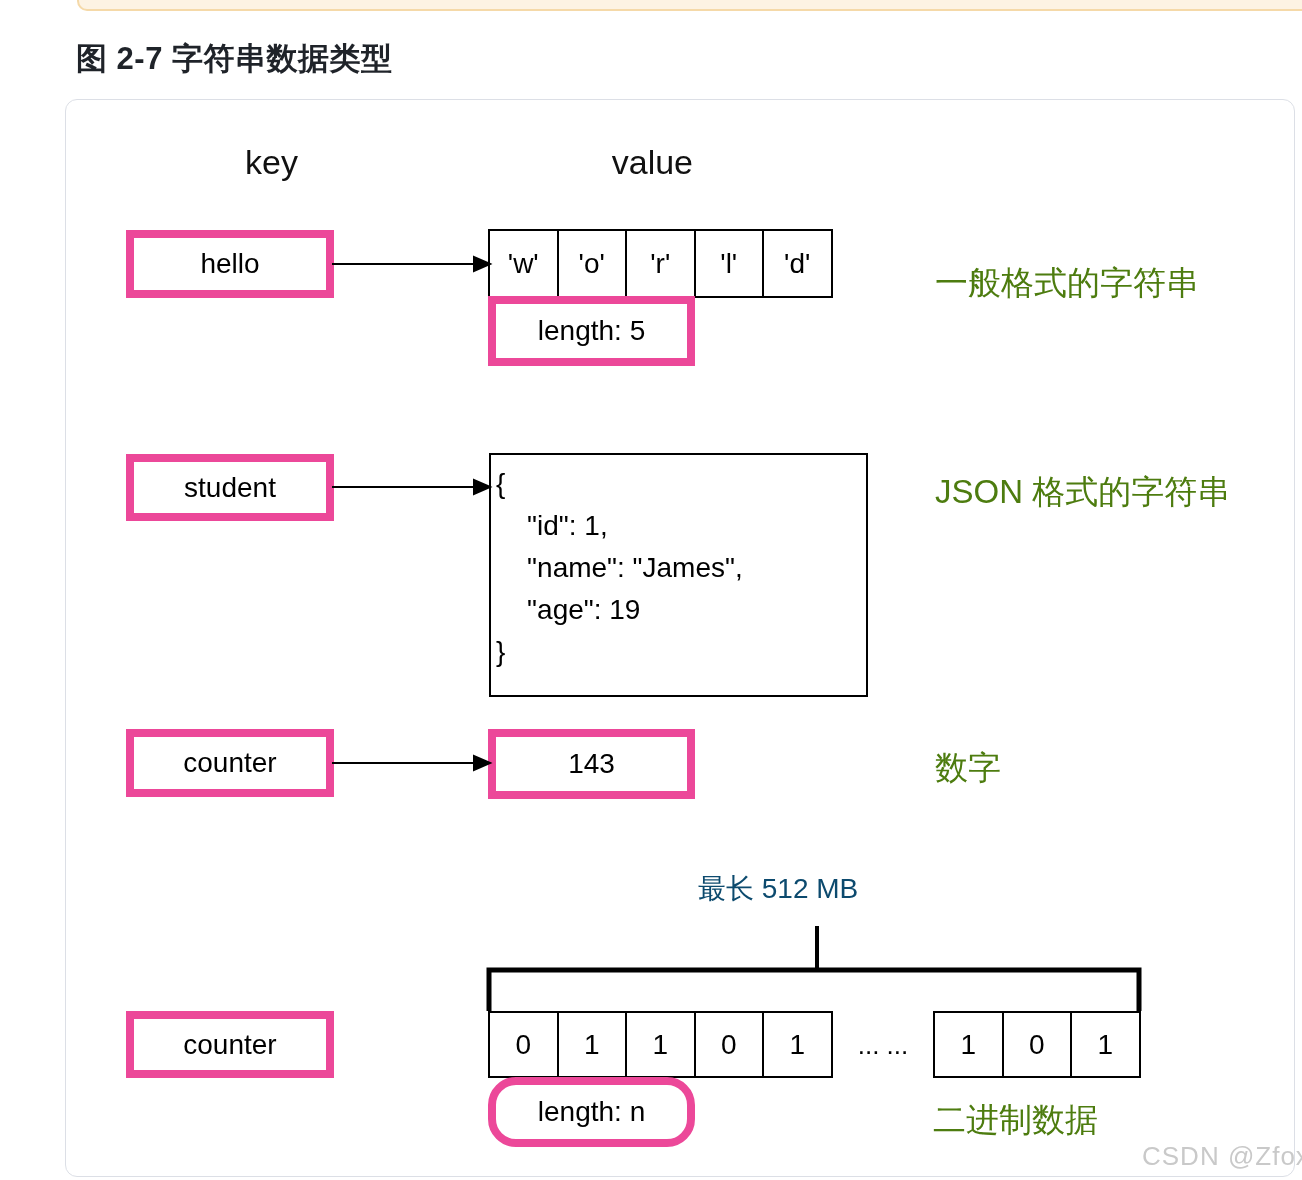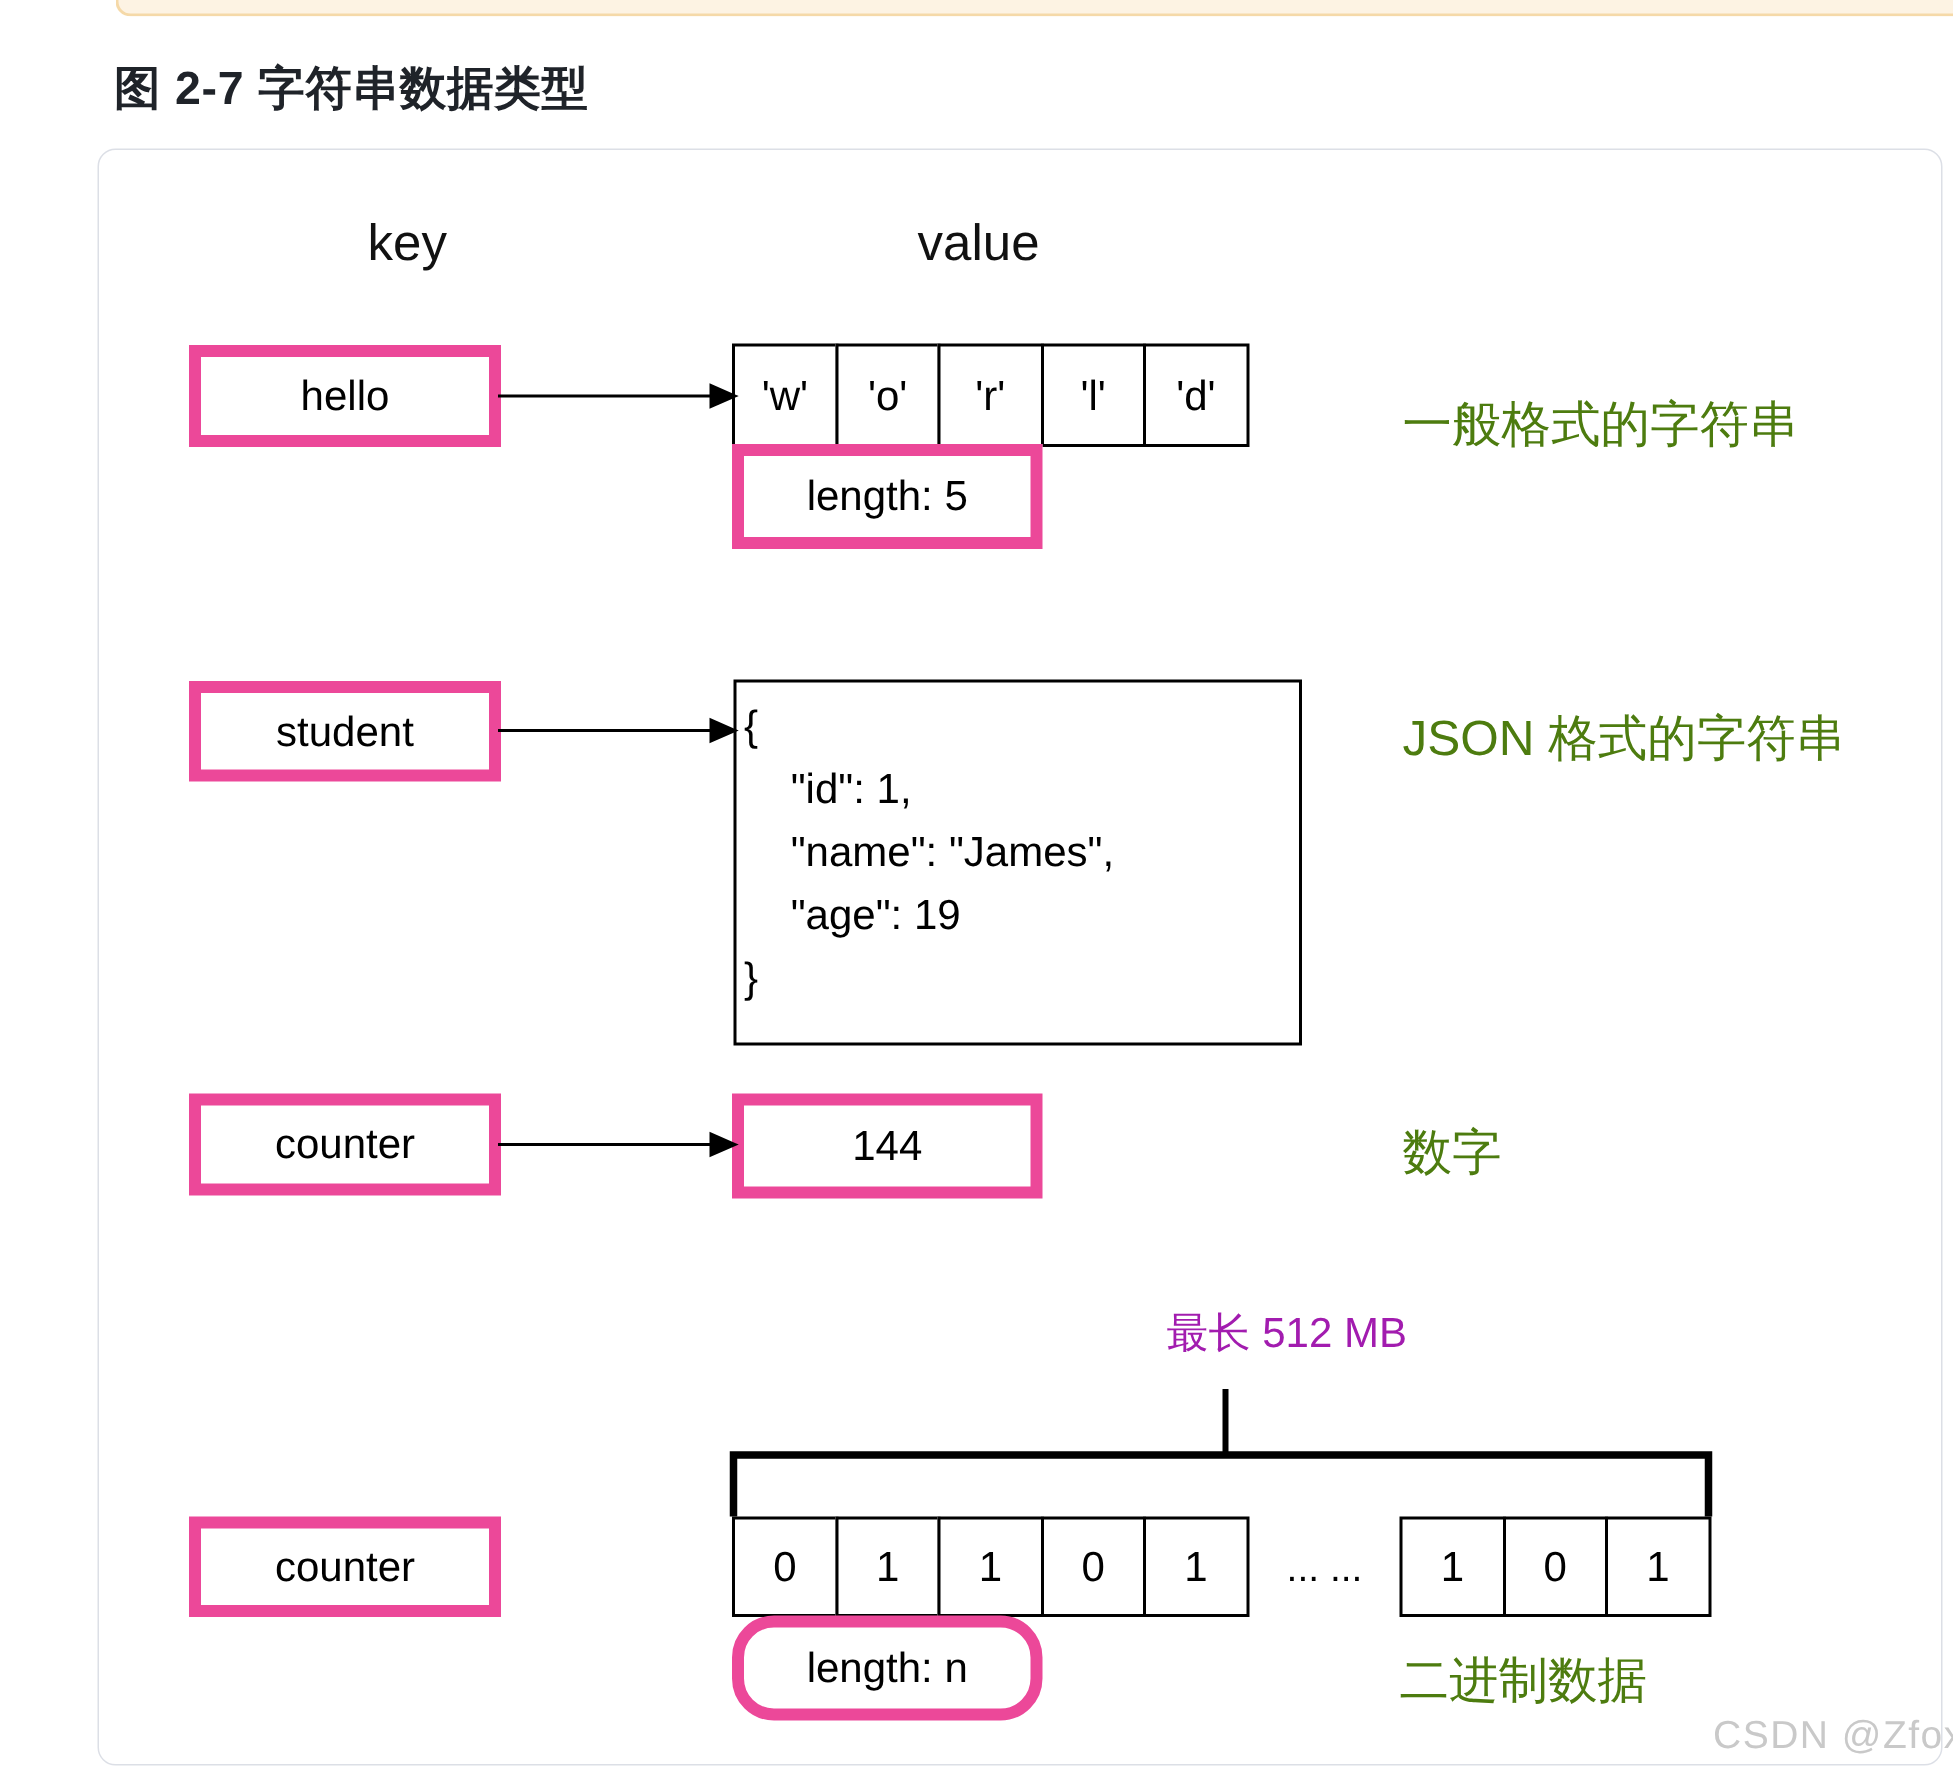--- a/index.html
+++ b/index.html
@@ -42,21 +42,21 @@
   .cell:first-child{margin-left:0;}
   .cell.h69{height:69px;}
   .cell.h67{height:67px;}
   .json-box{
     box-sizing:border-box;border:2px solid #000;background:#fff;
     font-size:28px;line-height:42px;white-space:pre;
     padding:8px 0 0 5px;
   }
   .note-label{font-size:33px;color:#4d7c0f;}
   .dots{font-size:26px;text-align:center;color:#000;}
-  .max-label{font-size:28px;text-align:right;color:#a21caf;}
+  .max-label{font-size:28px;text-align:left;color:#0c4a6e;}
   .watermark{
     font-size:26px;color:#C9C9C9;letter-spacing:1px;white-space:nowrap;
   }
   svg.overlay{left:0;top:0;pointer-events:none;}
 </style>
 </head>
 <body>
 
 <div class="abs note-bar"></div>
 
@@ -80,21 +80,21 @@
 
 <div class="abs kbox" style="left:126px;top:454px;width:208px;height:67px;">student</div>
 <div class="abs json-box" style="left:489px;top:453px;width:379px;height:244px;">{
     "id": 1,
     "name": "James",
     "age": 19
 }</div>
 <div class="abs note-label" style="left:935px;top:470px;">JSON 格式的字符串</div>
 
 <div class="abs kbox" style="left:126px;top:729px;width:208px;height:68px;">counter</div>
-<div class="abs kbox" style="left:488px;top:729px;width:207px;height:70px;">144</div>
+<div class="abs kbox" style="left:488px;top:729px;width:207px;height:70px;">143</div>
 <div class="abs note-label" style="left:935px;top:746px;">数字</div>
 
 <div class="abs max-label" style="left:698px;top:870px;width:240px;">最长 512 MB</div>
 <div class="abs kbox" style="left:126px;top:1011px;width:208px;height:67px;">counter</div>
 <div class="abs cellrow" style="left:488px;top:1011px;">
   <div class="cell h67">0</div>
   <div class="cell h67">1</div>
   <div class="cell h67">1</div>
   <div class="cell h67">0</div>
   <div class="cell h67">1</div>

